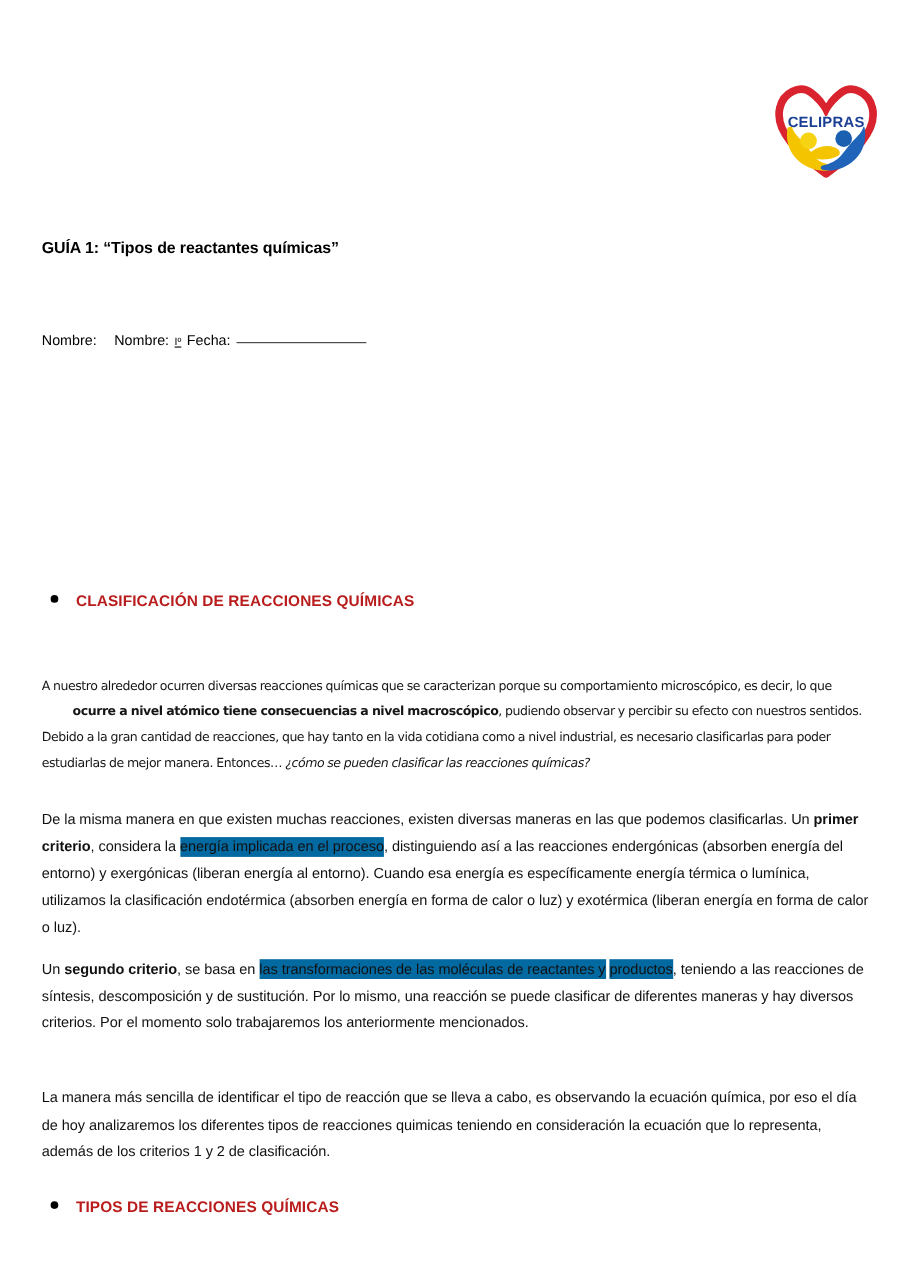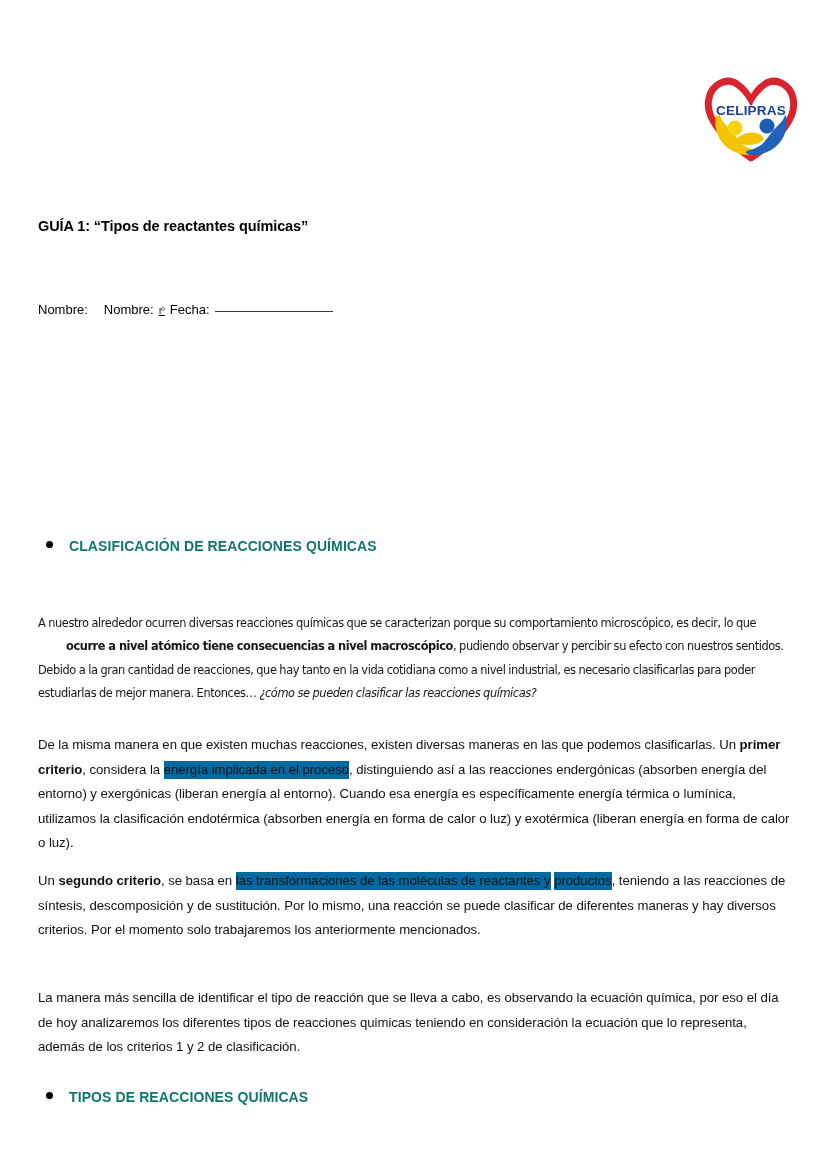--- a/index.html
+++ b/index.html
@@ -78,21 +78,21 @@
   
   .bullet-head {
     position: absolute;
     left: 46px;
     display: flex;
     align-items: baseline;
     font-family: "Liberation Sans", sans-serif;
     font-weight: bold;
     font-size: 14px;
     letter-spacing: 0.1px;
-    color: #0f766e;
+    color: #b91c1c;
     white-space: nowrap;
   }
   .bullet-dot {
     display: inline-block;
     width: 7px;
     height: 7px;
     border-radius: 50%;
     background: #000;
     margin-right: 16px;
     flex: none;

